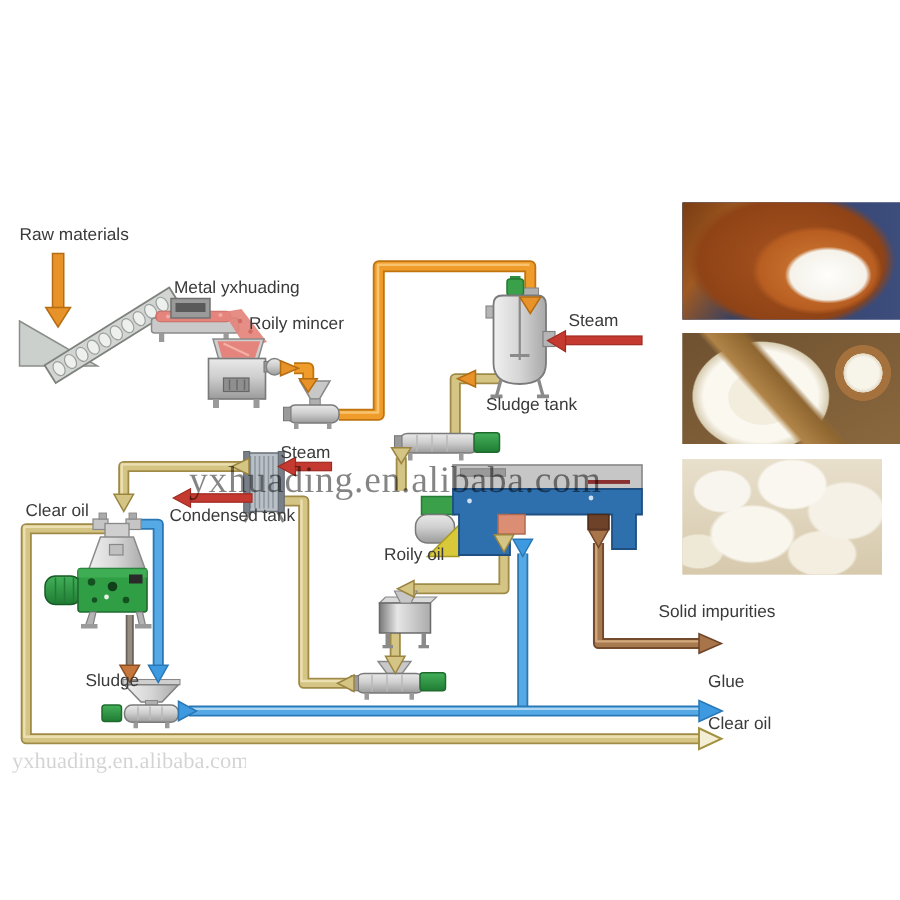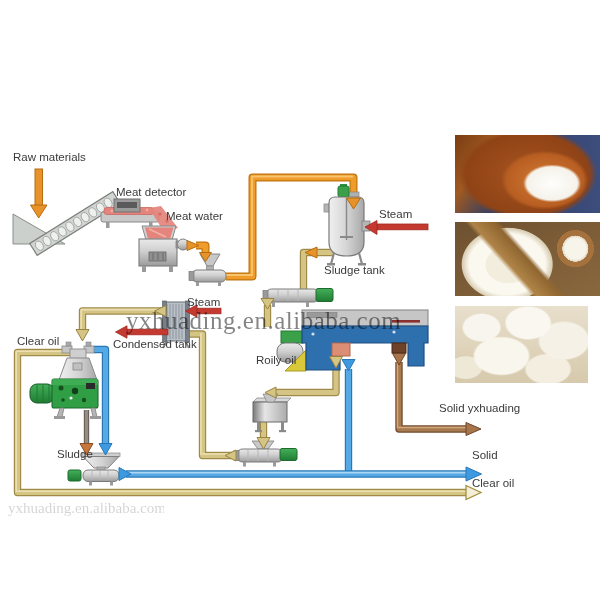--- a/index.html
+++ b/index.html
@@ -350,31 +350,31 @@
     <rect class="ah-red" x="197" y="308.2" width="24" height="5.6"></rect>
     <polygon class="ah-red" points="197,304.8 197,317.2 185.5,311"></polygon>
   </g>
   <g>
     <rect class="ah-red" x="127" y="329.2" width="41" height="5.6"></rect>
     <polygon class="ah-red" points="127,325.8 127,338.2 115.5,332"></polygon>
   </g>
 </svg>
 
 <div class="lbl" style="left:13px;top:151px">Raw materials</div>
-<div class="lbl" style="left:116px;top:186px">Meat detector</div>
-<div class="lbl" style="left:166px;top:210px">Meat water</div>
+<div class="lbl" style="left:116px;top:186px">Metal yxhuading</div>
+<div class="lbl" style="left:166px;top:210px">Roily mincer</div>
 <div class="lbl" style="left:379px;top:208px">Steam</div>
 <div class="lbl" style="left:324px;top:264px">Sludge tank</div>
 <div class="lbl" style="left:187px;top:296px">Steam</div>
 <div class="lbl" style="left:113px;top:338px">Condensed tank</div>
 <div class="lbl" style="left:17px;top:335px">Clear oil</div>
 <div class="lbl" style="left:57px;top:448px">Sludge</div>
-<div class="lbl" style="left:256px;top:354px">Roily oil</div>
-<div class="lbl" style="left:439px;top:402px">Solid yxhuading</div>
-<div class="lbl" style="left:472px;top:449px">Solid</div>
+<div class="lbl" style="left:256px;top:364px">Roily oil</div>
+<div class="lbl" style="left:439px;top:402px">Solid impurities</div>
+<div class="lbl" style="left:472px;top:449px">Glue</div>
 <div class="lbl" style="left:472px;top:477px">Clear oil</div>
 
 <div class="wm wm-mid">yxhuading.en.alibaba.com</div>
 <div class="wm wm-bot">yxhuading.en.alibaba.com</div>
 
 <div class="photo photo1"></div>
 <div class="photo photo2"></div>
 <div class="photo photo3"></div>
 
 </div>

